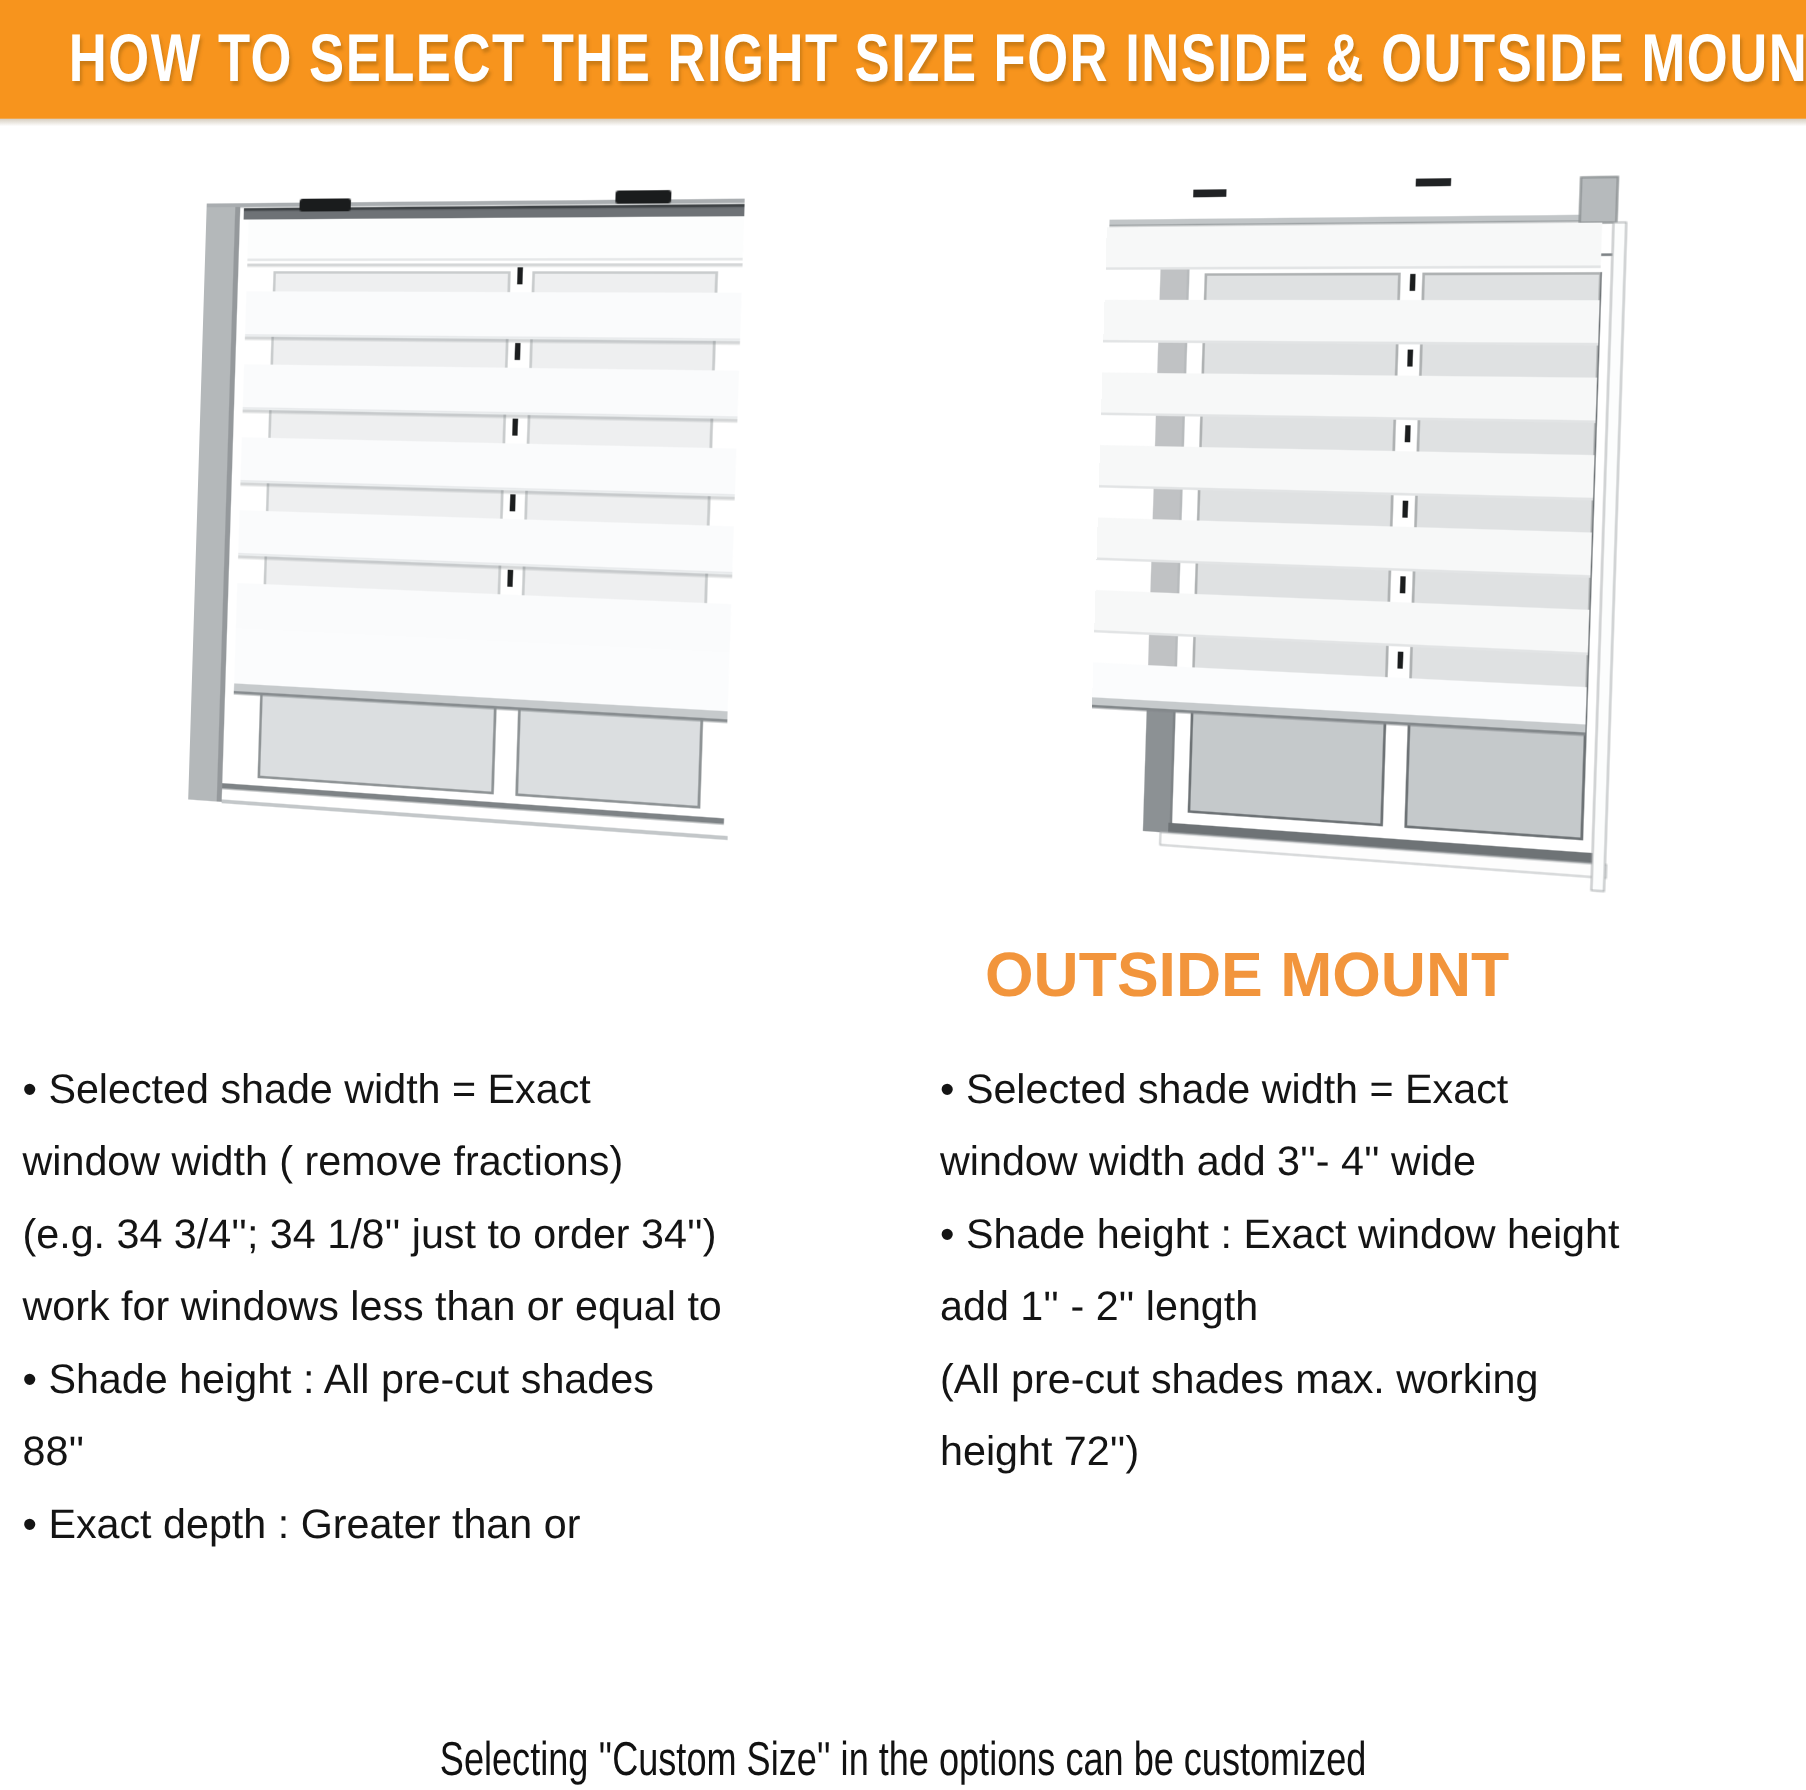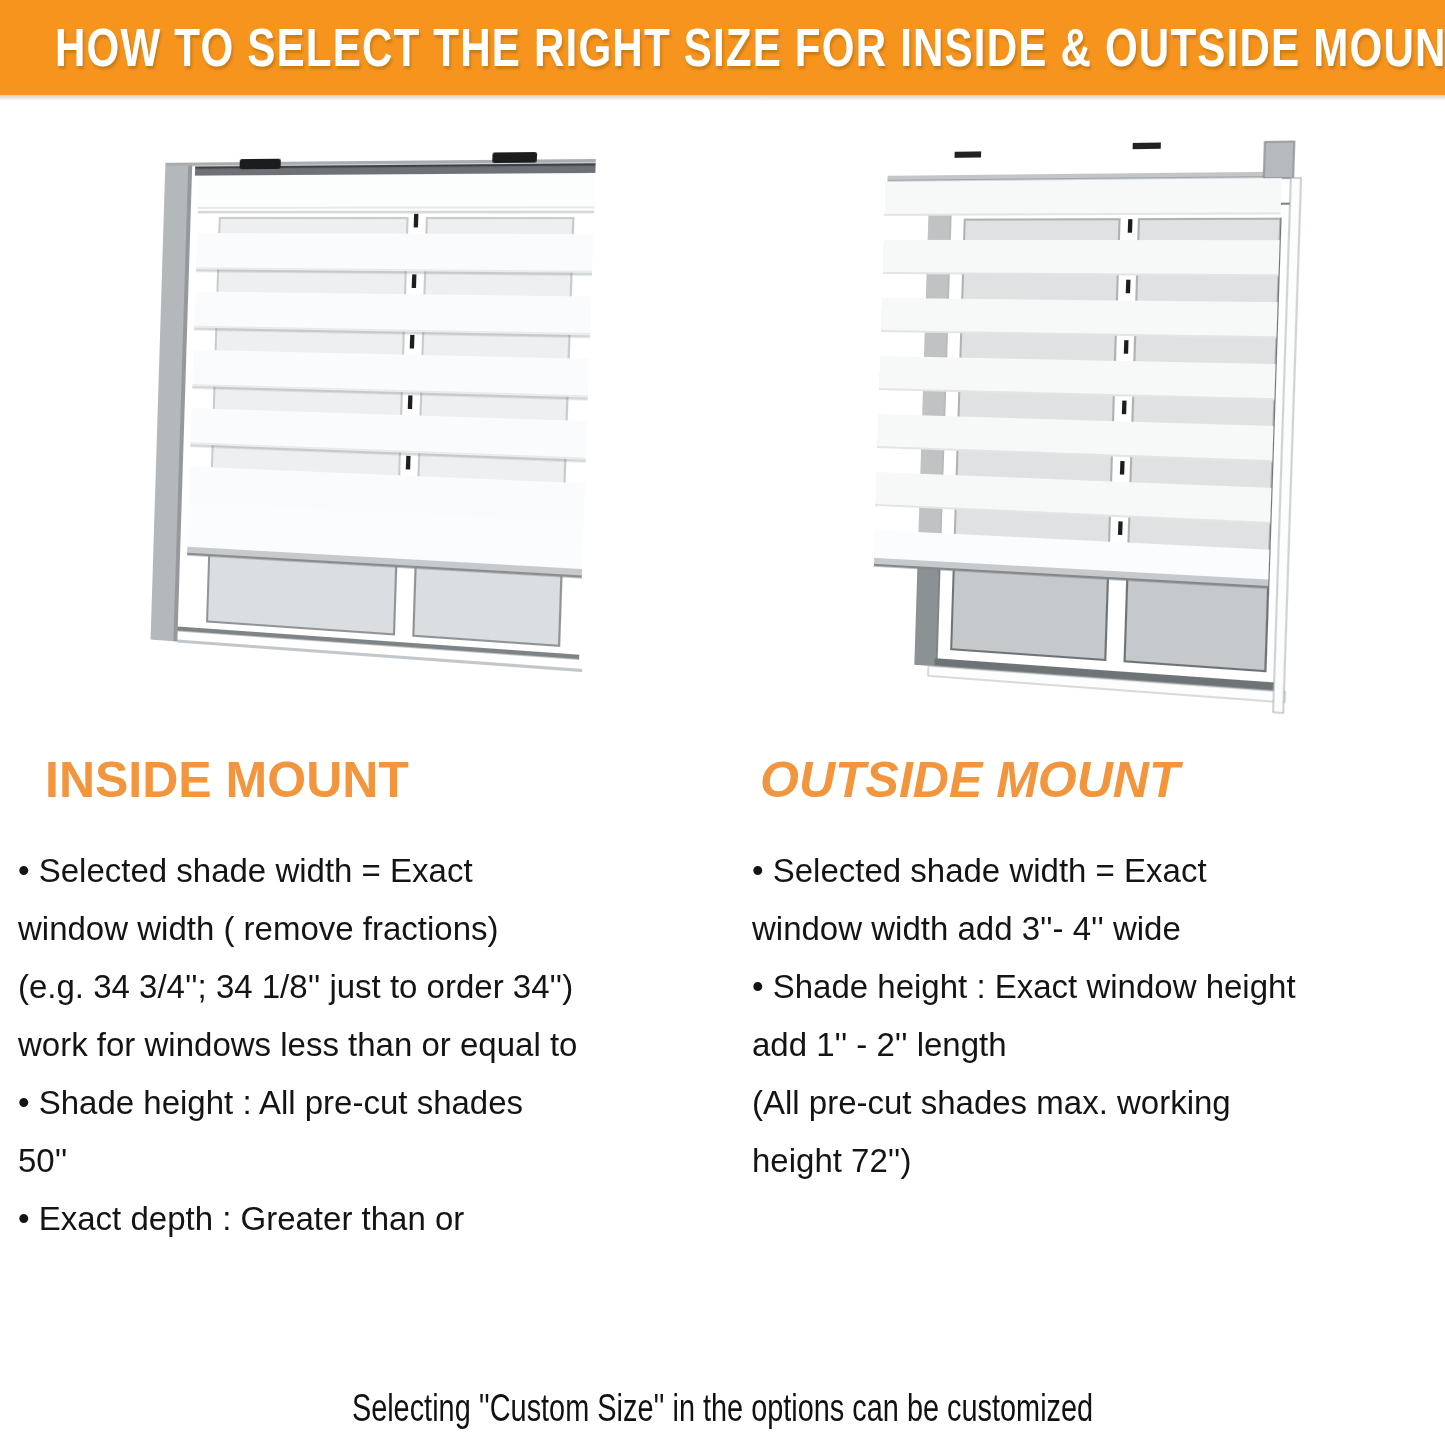--- a/index.html
+++ b/index.html
@@ -14,21 +14,21 @@
   .banner-text{position:absolute;left:55px;top:50%;
           transform:translateY(-52%) scaleX(0.78);transform-origin:left center;
           font-weight:bold;font-size:54px;line-height:1;color:#ffffff;
           letter-spacing:1.5px;white-space:nowrap;
           text-shadow:2px 3px 3px rgba(90,60,0,0.28);}
 
   
   .heading{position:absolute;margin:0;font-weight:bold;font-size:50px;line-height:1.1;
           color:var(--heading-orange,#F2953C);white-space:nowrap;}
   .heading-left{left:45px;top:753px;}
-  .heading-right{left:760px;top:753px;font-style:italic;}
+  .heading-right{left:788px;top:753px;}
 
   
   .col{position:absolute;width:705px;font-size:33px;line-height:58px;
           color:var(--body-text,#141414);}
   .col-left{left:18px;top:842px;}
   .col-right{left:752px;top:842px;}
   .line{white-space:pre;}
 
   
   .footer-note{position:absolute;left:0;top:1386px;width:1445px;text-align:center;
@@ -178,30 +178,29 @@
           <rect x="236" y="252" width="4" height="13"></rect>
           <rect x="236" y="310" width="4" height="13"></rect>
           <rect x="236" y="368" width="4" height="13"></rect>
         </g>
       </g>
 
       <rect x="382" y="40" width="9" height="500" fill="#FCFDFD" stroke="#A6AAAC" stroke-width="1"></rect>
     </svg>
   </div>
 
-  <h2 class="heading heading-left">INSIDE MOUNT</h2>
   <h2 class="heading heading-right">OUTSIDE MOUNT</h2>
 
   <div class="col col-left">
     <div class="line">• Selected shade width = Exact</div>
     <div class="line">window width ( remove fractions)</div>
     <div class="line">(e.g. 34 3/4''; 34 1/8'' just to order 34'')</div>
     <div class="line">work for windows less than or equal to</div>
     <div class="line">• Shade height : All pre-cut shades</div>
-    <div class="line">50''</div>
+    <div class="line">88''</div>
     <div class="line">• Exact depth : Greater than or</div>
   </div>
 
   <div class="col col-right">
     <div class="line">• Selected shade width = Exact</div>
     <div class="line">window width add 3''- 4'' wide</div>
     <div class="line">• Shade height : Exact window height</div>
     <div class="line">add 1'' - 2'' length</div>
     <div class="line">(All pre-cut shades max. working</div>
     <div class="line">height 72'')</div>

